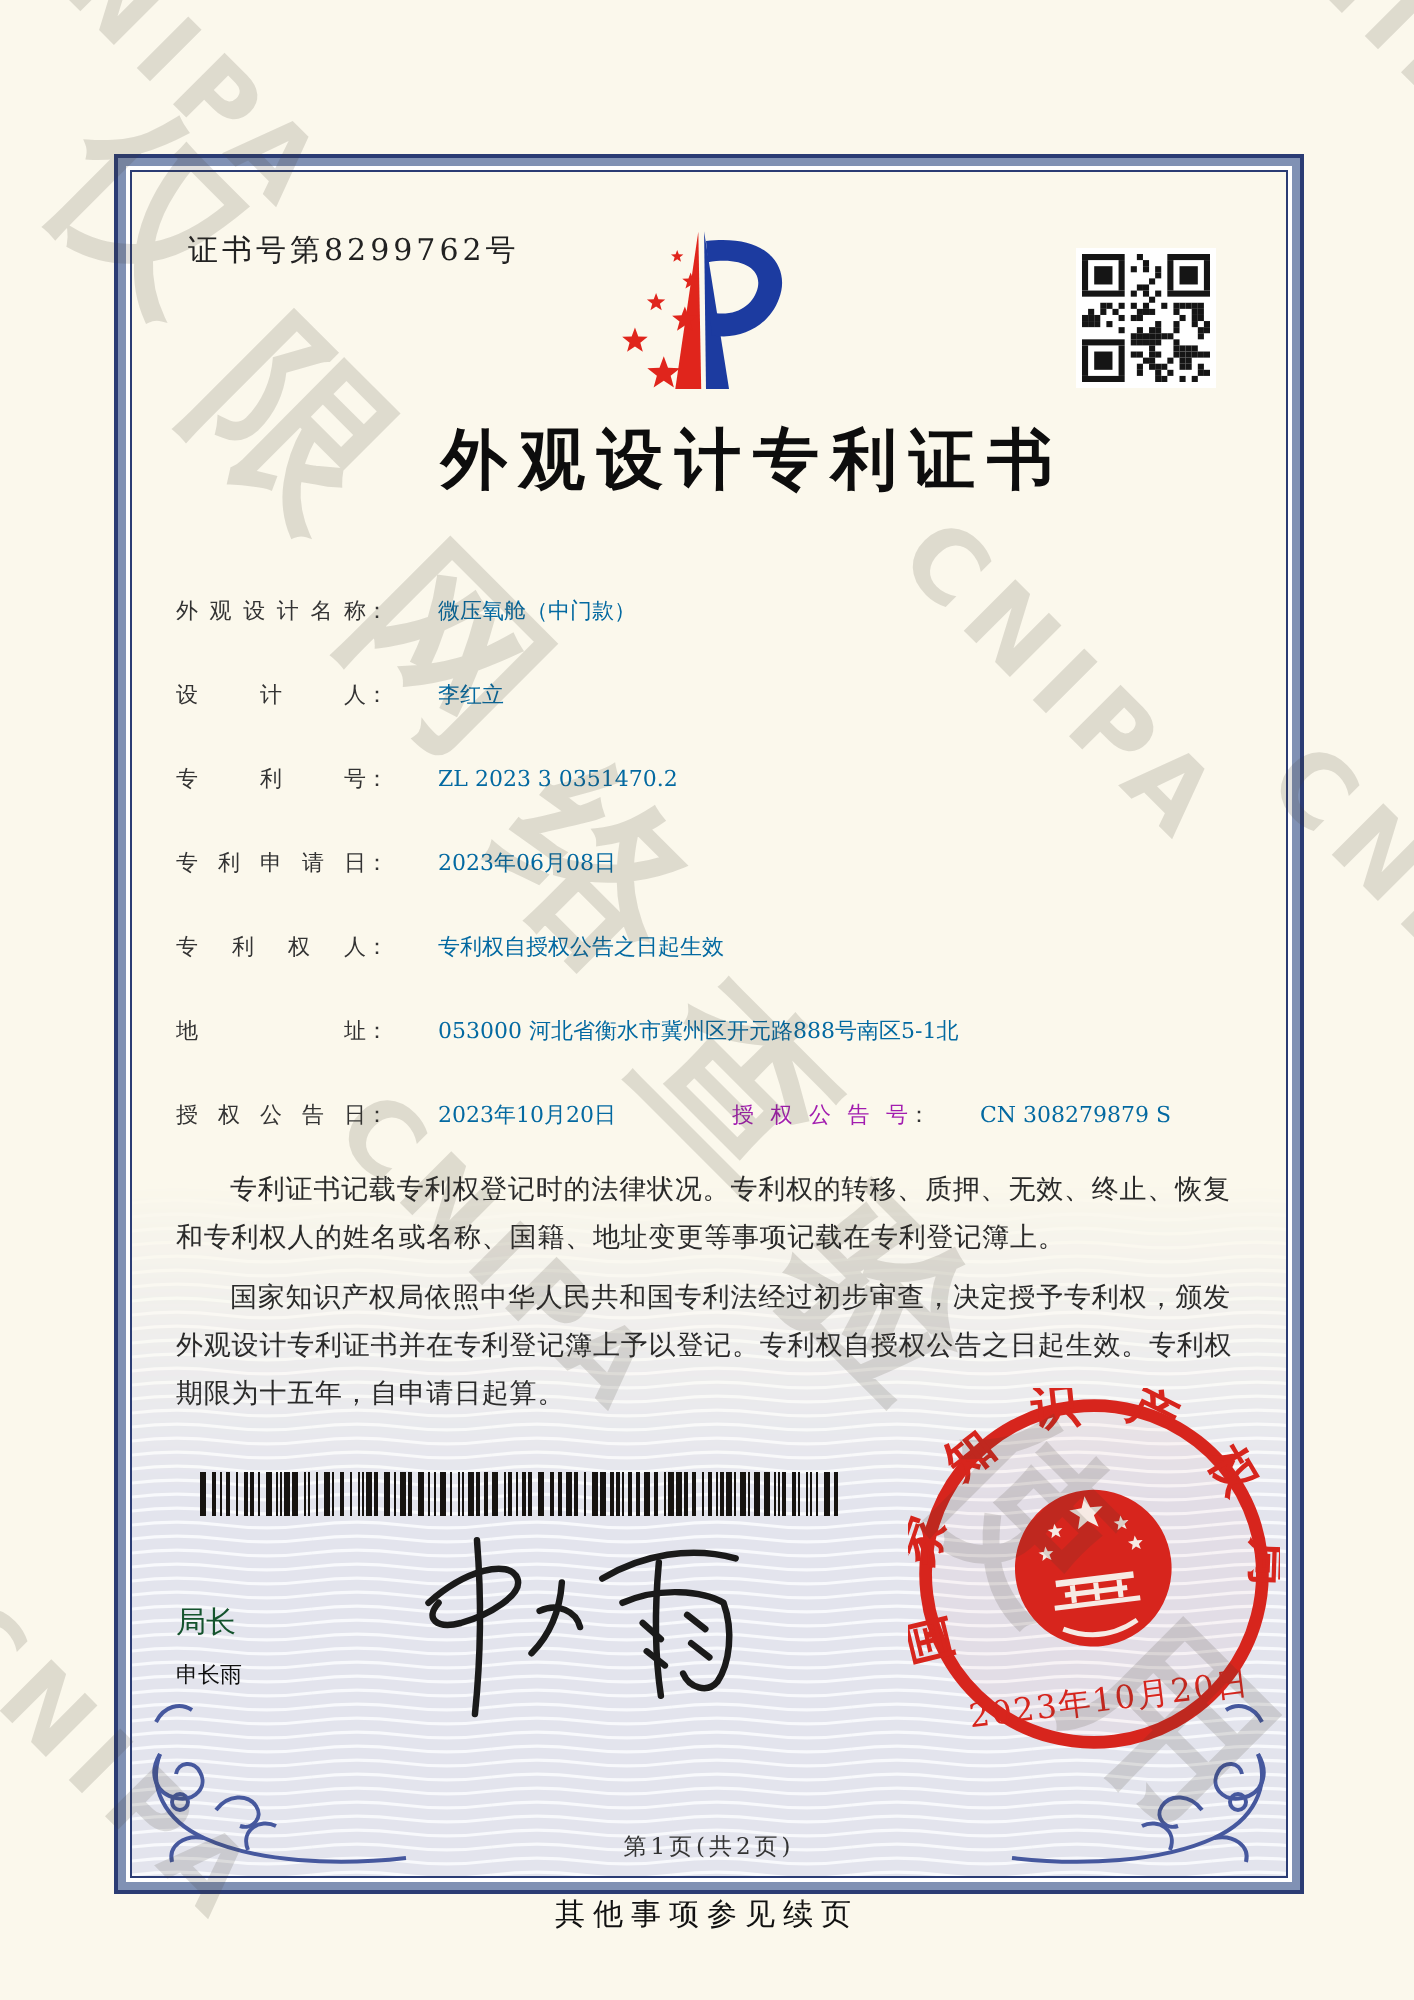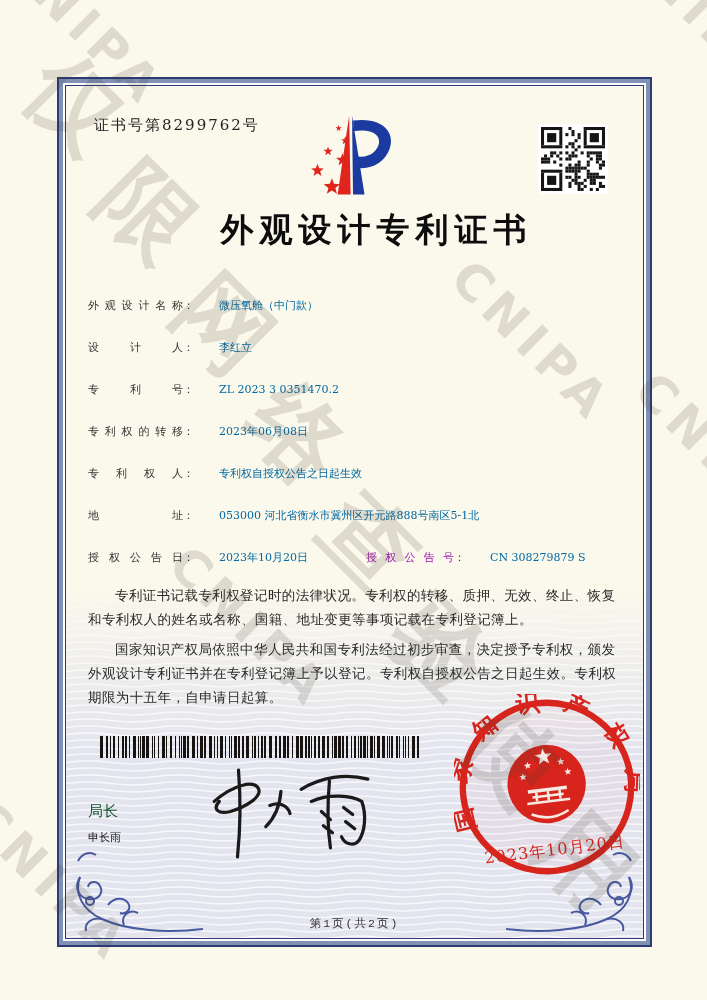--- a/index.html
+++ b/index.html
@@ -52,21 +52,21 @@
   .barcode{position:absolute;left:34px;top:650px;width:322px;height:22px;}
   .signature{position:absolute;left:126px;top:676px;width:192px;height:98px;}
   .signer-title{position:absolute;left:22px;top:716px;font-size:15px;color:#14532d;
                 font-family:"DejaVu Sans","Liberation Sans",sans-serif;}
   .signer-name{position:absolute;left:22px;top:744px;font-size:11px;color:#111;
                font-family:"DejaVu Sans","Liberation Sans",sans-serif;}
 
   .seal{position:absolute;left:388px;top:608px;width:186px;height:186px;}
 
   .pagination{position:absolute;left:0;right:0;top:830px;text-align:center;
-              font-size:11.5px;letter-spacing:2px;color:#333;font-family:Liberation Mono, monospace;}
+              font-size:11.5px;letter-spacing:2px;color:#333;}
 
   .orn{position:absolute;bottom:2px;width:140px;height:95px;}
   .orn-left{left:2px;}
   .orn-right{right:2px;transform:scaleX(-1);}
 
   .footer-note{position:absolute;left:0;right:0;top:948px;text-align:center;z-index:2;
                font-size:15px;letter-spacing:4px;color:#111;}
 </style>
 </head>
 <body>
@@ -265,21 +265,21 @@
           <span class="flabel">设计人</span>
                   <span class="colon">：</span>
           <span class="fvalue">李红立</span>
         </div>
         <div class="field-row">
           <span class="flabel">专利号</span>
                   <span class="colon">：</span>
           <span class="fvalue">ZL 2023 3 0351470.2</span>
         </div>
         <div class="field-row">
-          <span class="flabel">专利权的转移</span>
+          <span class="flabel">专利申请日</span>
                   <span class="colon">：</span>
           <span class="fvalue">2023年06月08日</span>
         </div>
         <div class="field-row">
           <span class="flabel">专利权人</span>
                   <span class="colon">：</span>
           <span class="fvalue">专利权自授权公告之日起生效</span>
         </div>
         <div class="field-row">
           <span class="flabel">地址</span>
@@ -464,14 +464,15 @@
           <path d="M10 20 c4 -8 12 -10 18 -6"></path>
         </g>
       </svg>
 
     </div>
    </div>
         </div>
       </div>
   </div>
 
+  <div class="footer-note">其他事项参见续页</div>
 
 </div>
 
 </body></html>

